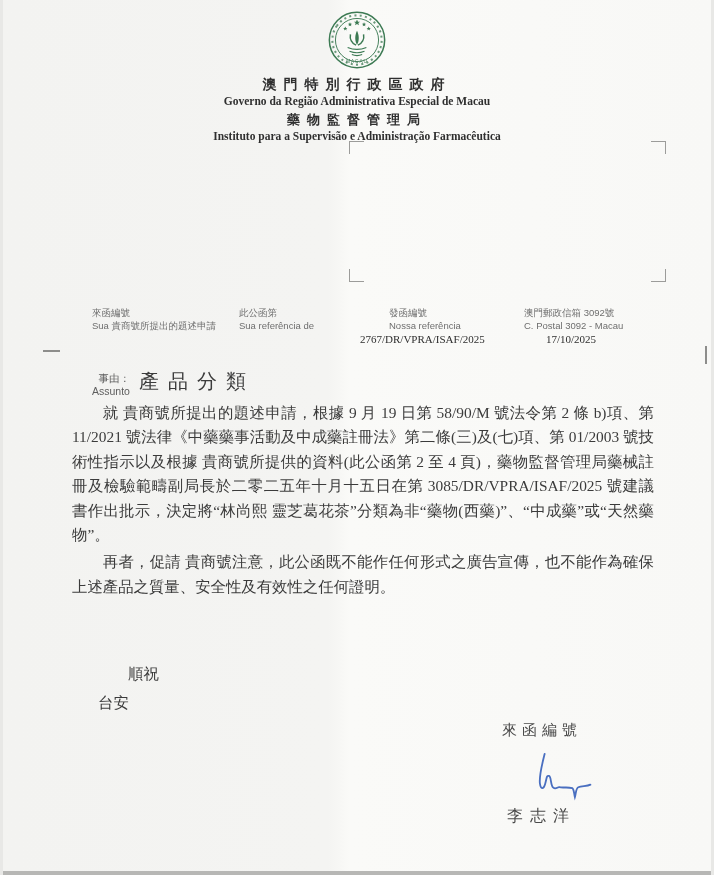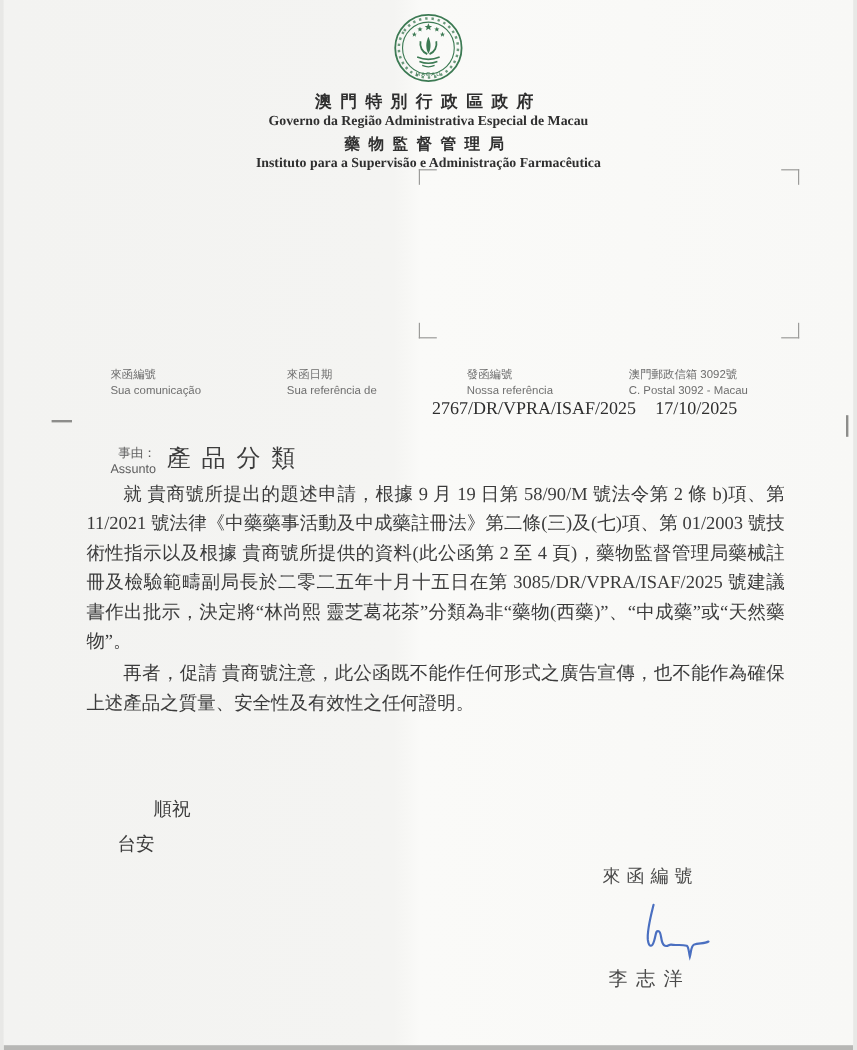--- a/index.html
+++ b/index.html
@@ -24,21 +24,21 @@
   .addr-window{position:absolute;left:346px;top:141px;width:317px;height:141px;}
   .corner{position:absolute;width:14px;height:12px;}
   .corner.tl{left:0;top:0;border-left:1.5px solid #9c9c9a;border-top:1.5px solid #9c9c9a;}
   .corner.tr{right:0;top:0;border-right:1.5px solid #9c9c9a;border-top:1.5px solid #9c9c9a;}
   .corner.bl{left:0;bottom:0;border-left:1.5px solid #9c9c9a;border-bottom:1.5px solid #9c9c9a;}
   .corner.br{right:0;bottom:0;border-right:1.5px solid #9c9c9a;border-bottom:1.5px solid #9c9c9a;}
   .recipient{position:absolute;left:17px;top:62px;font-family:"Liberation Sans","DejaVu Sans",sans-serif;
     font-size:17px;letter-spacing:1.5px;color:#4c4c4c;white-space:nowrap;}
   
   .ref-label{position:absolute;font-family:"Liberation Sans","DejaVu Sans",sans-serif;font-size:9.5px;line-height:13px;color:#6e6e6e;white-space:nowrap;}
-  .ref-value{position:absolute;font-size:15px;color:#2e2e2e;white-space:nowrap;}
+  .ref-value{position:absolute;font-size:11px;color:#2e2e2e;white-space:nowrap;}
   
   .fold-h{position:absolute;left:40px;top:350px;width:17px;height:1.5px;background:#8d8d8b;}
   .fold-v{position:absolute;left:702px;top:346px;width:1.5px;height:18px;background:#8d8d8b;}
   
   .subject-label{position:absolute;left:89px;top:372px;font-family:"Liberation Sans","DejaVu Sans",sans-serif;font-size:10.5px;line-height:13px;color:#5e5e5e;text-align:right;}
   .subject-value{position:absolute;left:136px;top:368px;font-family:"Liberation Sans","DejaVu Sans",sans-serif;
     font-size:20px;letter-spacing:9px;color:#3c3c3c;}
   
   .body-text{position:absolute;left:69px;top:401px;width:582px;font-size:15.4px;line-height:24.4px;
     text-align:justify;color:#3b3b3b;}
@@ -94,24 +94,24 @@
 
   <div class="addr-window">
     <div class="corner tl"></div>
     <div class="corner tr"></div>
     <div class="corner bl"></div>
     <div class="corner br"></div>
   </div>
 
   <div class="ref-label" style="left:89px;top:306px;">
     <div>來函編號</div>
-    <div>Sua comunicação</div>
+    <div>Sua 貴商號所提出的題述申請</div>
   </div>
   <div class="ref-label" style="left:236px;top:306px;">
-    <div>來函日期</div>
+    <div>此公函第</div>
     <div>Sua referência de</div>
   </div>
   <div class="ref-label" style="left:386px;top:306px;">
     <div>發函編號</div>
     <div>Nossa referência</div>
   </div>
   <div class="ref-label" style="left:521px;top:306px;">
     <div>澳門郵政信箱 3092號</div>
     <div>C. Postal 3092 - Macau</div>
   </div>

